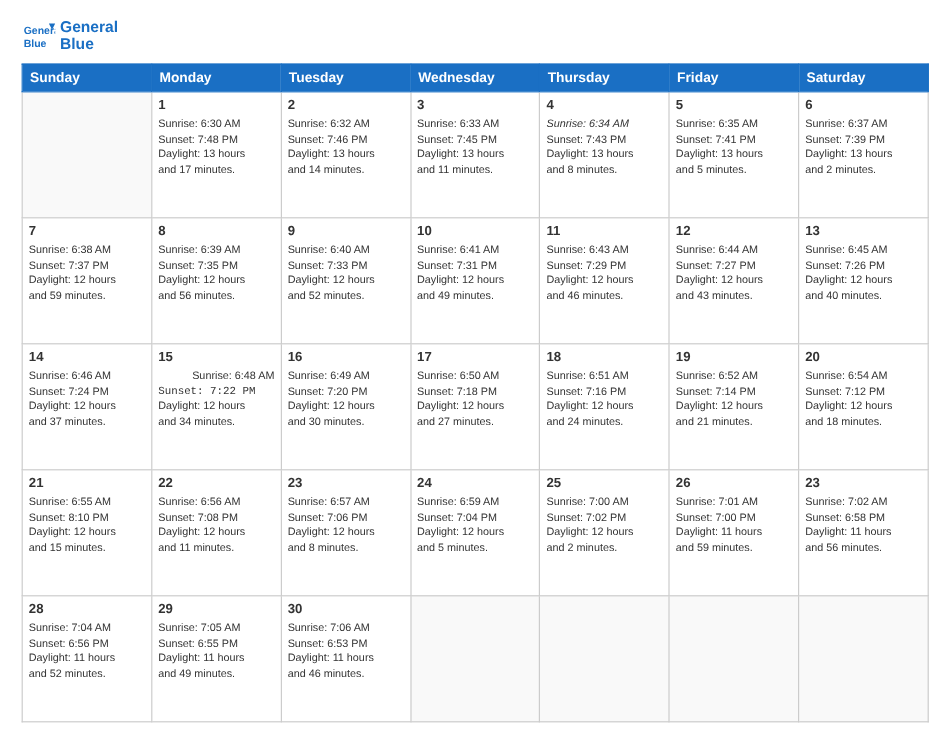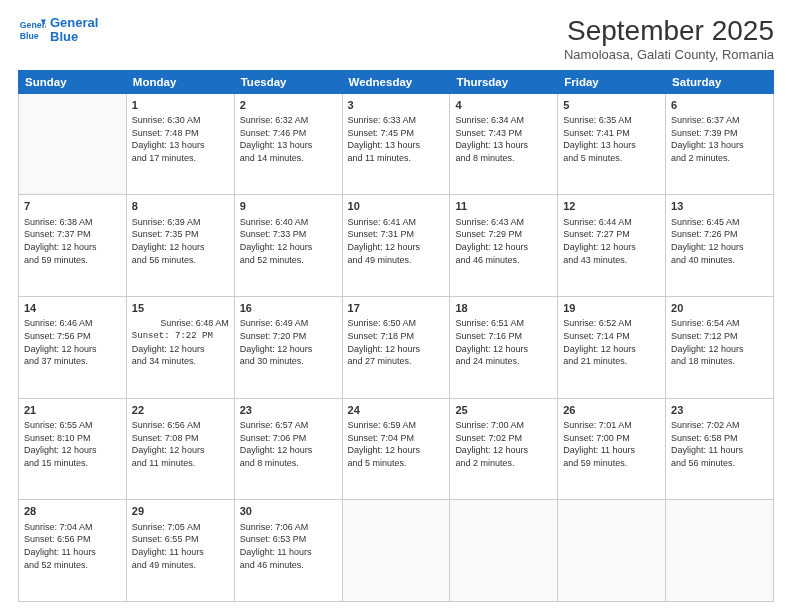--- a/index.html
+++ b/index.html
@@ -88,24 +88,20 @@
       <svg class="logo-icon" viewBox="0 0 32 32" xmlns="http://www.w3.org/2000/svg">
         <text x="2" y="14" font-size="10" font-weight="bold" fill="#1a6fc4">General</text>
         <text x="2" y="26" font-size="10" font-weight="bold" fill="#1a6fc4">Blue</text>
         <polygon points="26,4 32,4 29,10" fill="#1a6fc4"></polygon>
       </svg>
       <div style="display:flex;flex-direction:column;line-height:1.1">
         <span style="font-size:13px;font-weight:bold;color:#1a6fc4">General</span>
         <span style="font-size:13px;font-weight:bold;color:#1a6fc4">Blue</span>
       </div>
     </div>
-    <div class="title-area">
-      <div class="month-title">September 2025</div>
-      <div class="subtitle">Namoloasa, Galati County, Romania</div>
-    </div>
   </div>
 
   <table class="calendar">
     <thead>
       <tr>
       <th>Sunday</th>
           <th>Monday</th>
           <th>Tuesday</th>
           <th>Wednesday</th>
           <th>Thursday</th>
@@ -132,21 +128,21 @@
           </td>
           <td>
             <span class="day-num">3</span>
             <span style="display: block;">Sunrise: 6:33 AM</span>
             <span style="display: block;">Sunset: 7:45 PM</span>
             <span style="display: block;">Daylight: 13 hours</span>
             <span style="display: block;">and 11 minutes.</span>
           </td>
           <td>
             <span class="day-num">4</span>
-            <span style="display: block;">Sunrise: 6:34 AM</span>
+            <span style="display: block; font-style: italic;">Sunrise: 6:34 AM</span>
             <span style="display: block;">Sunset: 7:43 PM</span>
             <span style="display: block;">Daylight: 13 hours</span>
             <span style="display: block;">and 8 minutes.</span>
           </td>
           <td>
             <span class="day-num">5</span>
             <span style="display: block;">Sunrise: 6:35 AM</span>
             <span style="display: block;">Sunset: 7:41 PM</span>
             <span style="display: block;">Daylight: 13 hours</span>
             <span style="display: block;">and 5 minutes.</span>
@@ -207,21 +203,21 @@
             <span style="display: block;">Sunrise: 6:45 AM</span>
             <span style="display: block;">Sunset: 7:26 PM</span>
             <span style="display: block;">Daylight: 12 hours</span>
             <span style="display: block;">and 40 minutes.</span>
           </td>
         </tr>
         <tr>
           <td>
             <span class="day-num">14</span>
             <span style="display: block;">Sunrise: 6:46 AM</span>
-            <span style="display: block;">Sunset: 7:56 PM</span>
+            <span style="display: block;">Sunset: 7:24 PM</span>
             <span style="display: block;">Daylight: 12 hours</span>
             <span style="display: block;">and 37 minutes.</span>
           </td>
           <td>
             <span class="day-num">15</span>
             <span style="display: block; text-align: right;">Sunrise: 6:48 AM</span>
             <span style="display: block; font-family: Liberation Mono, monospace;">Sunset: 7:22 PM</span>
             <span style="display: block;">Daylight: 12 hours</span>
             <span style="display: block;">and 34 minutes.</span>
           </td>

